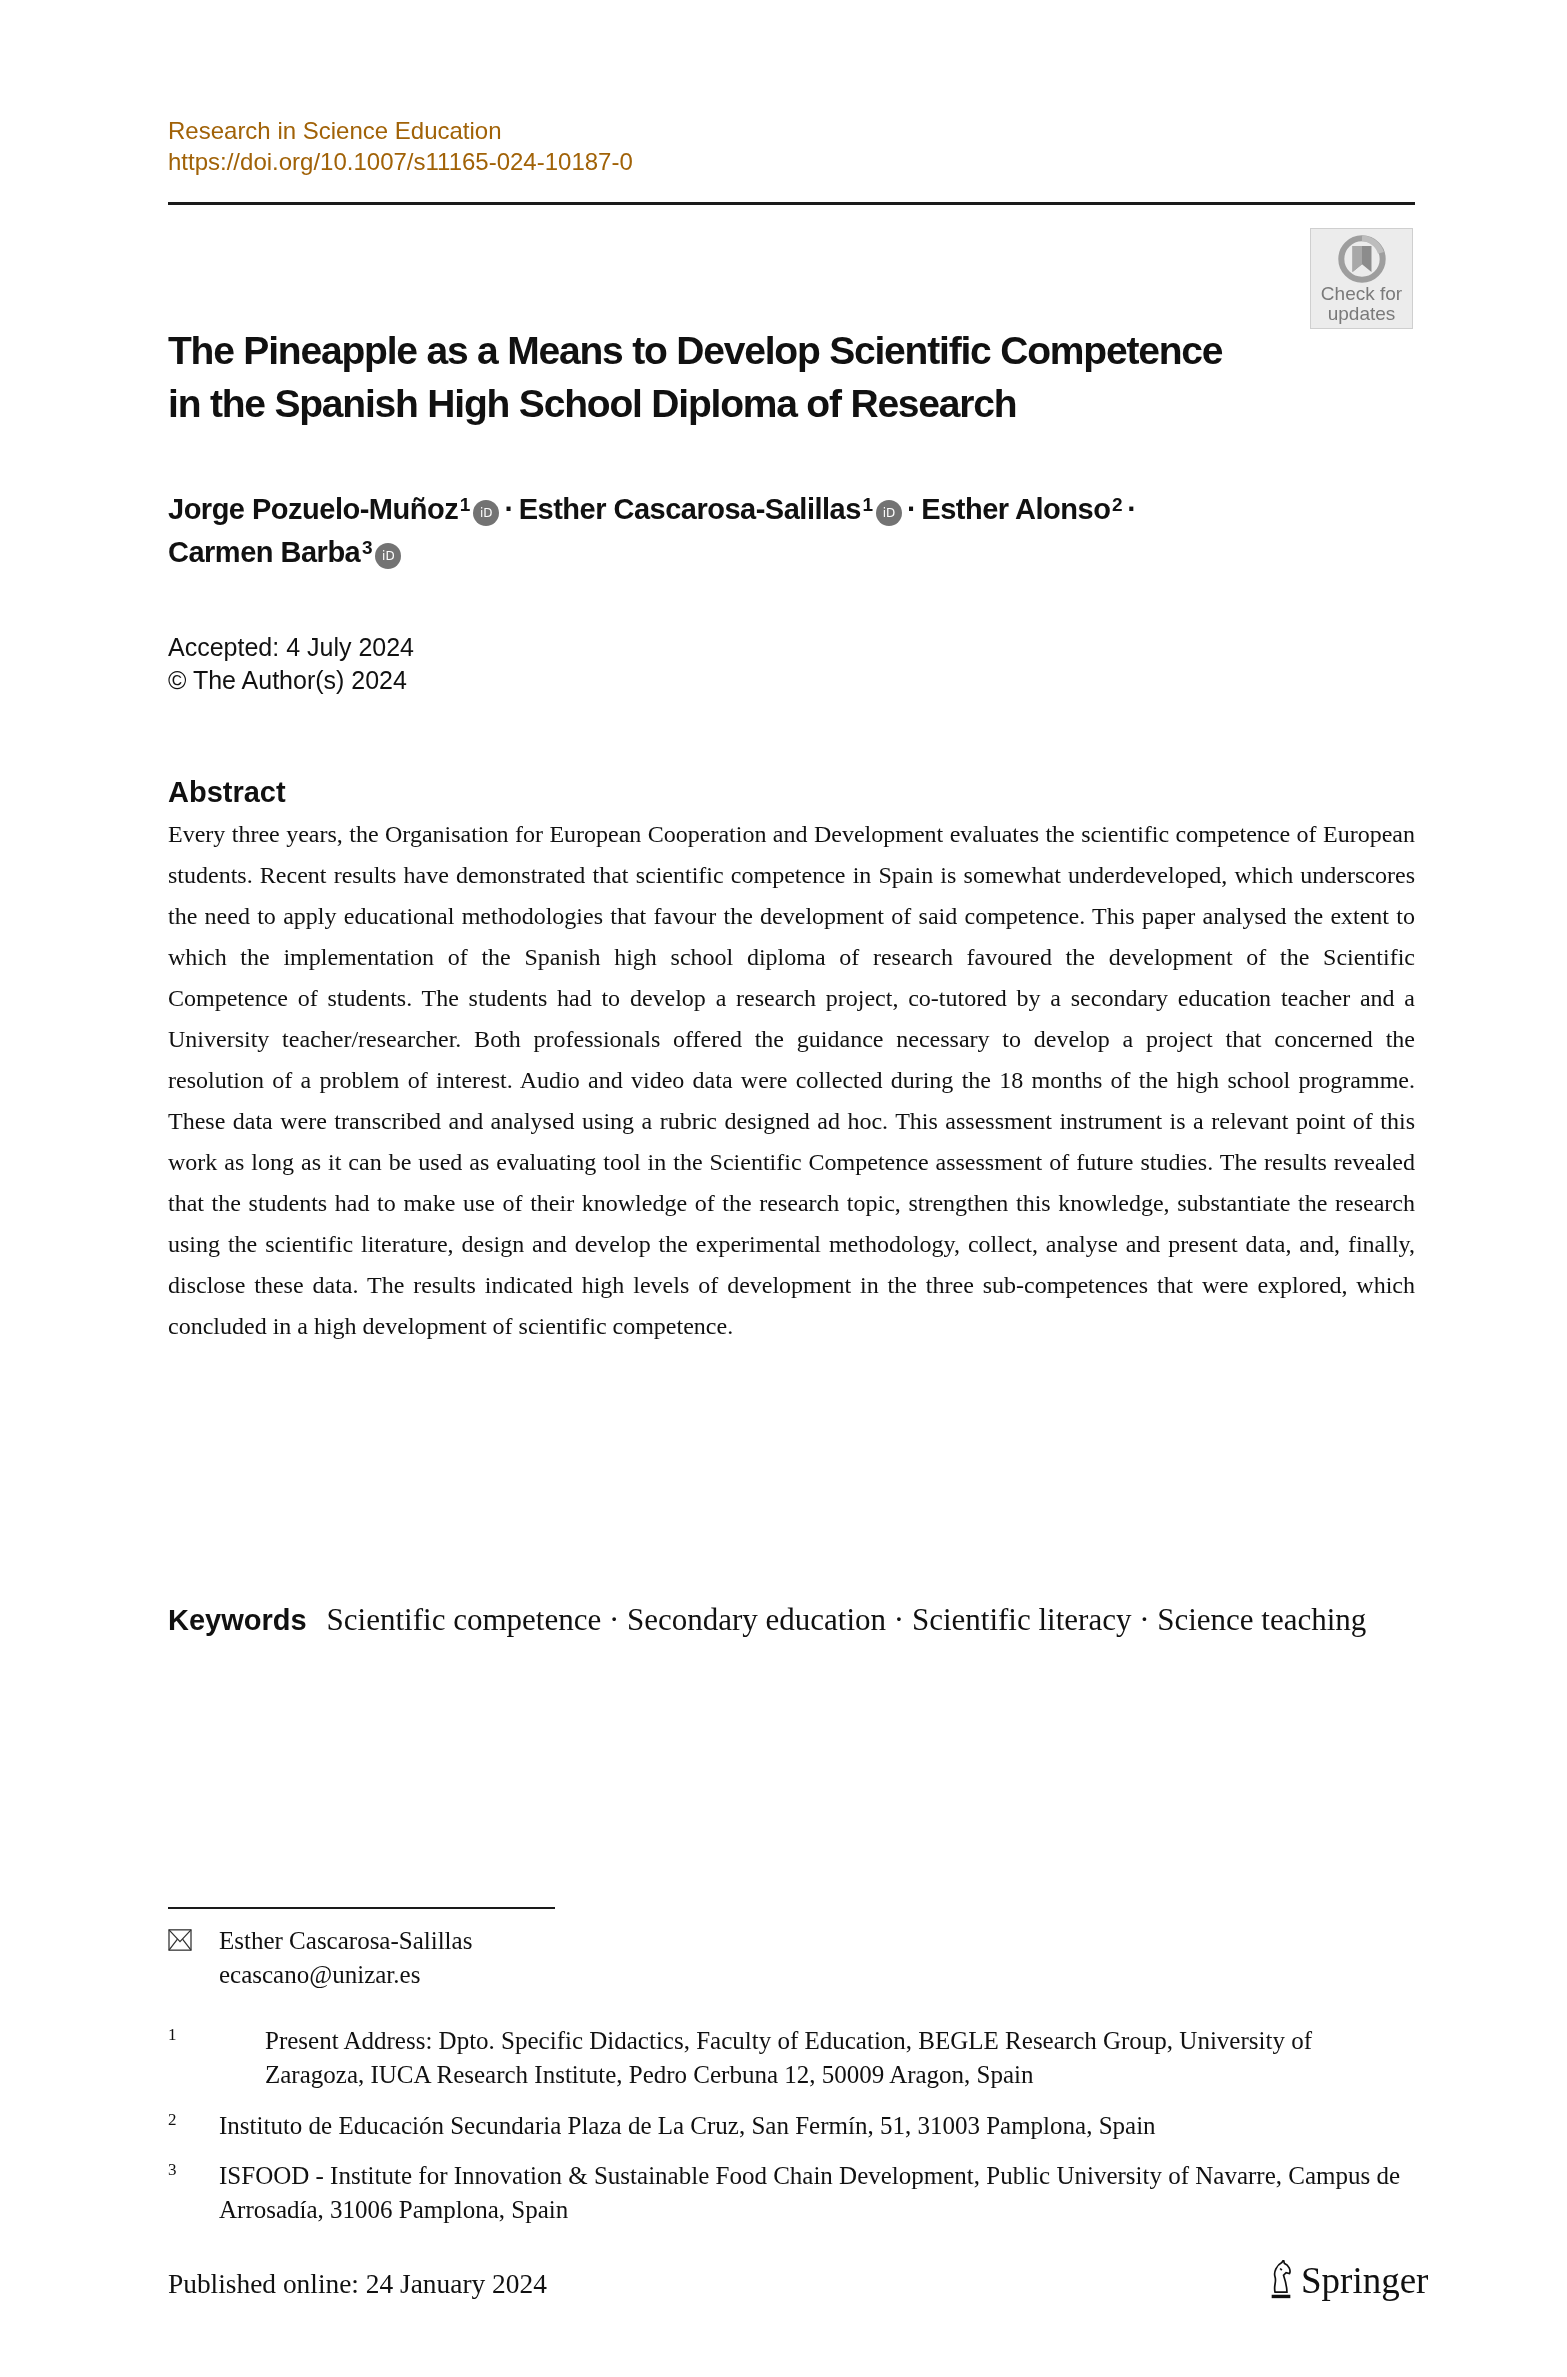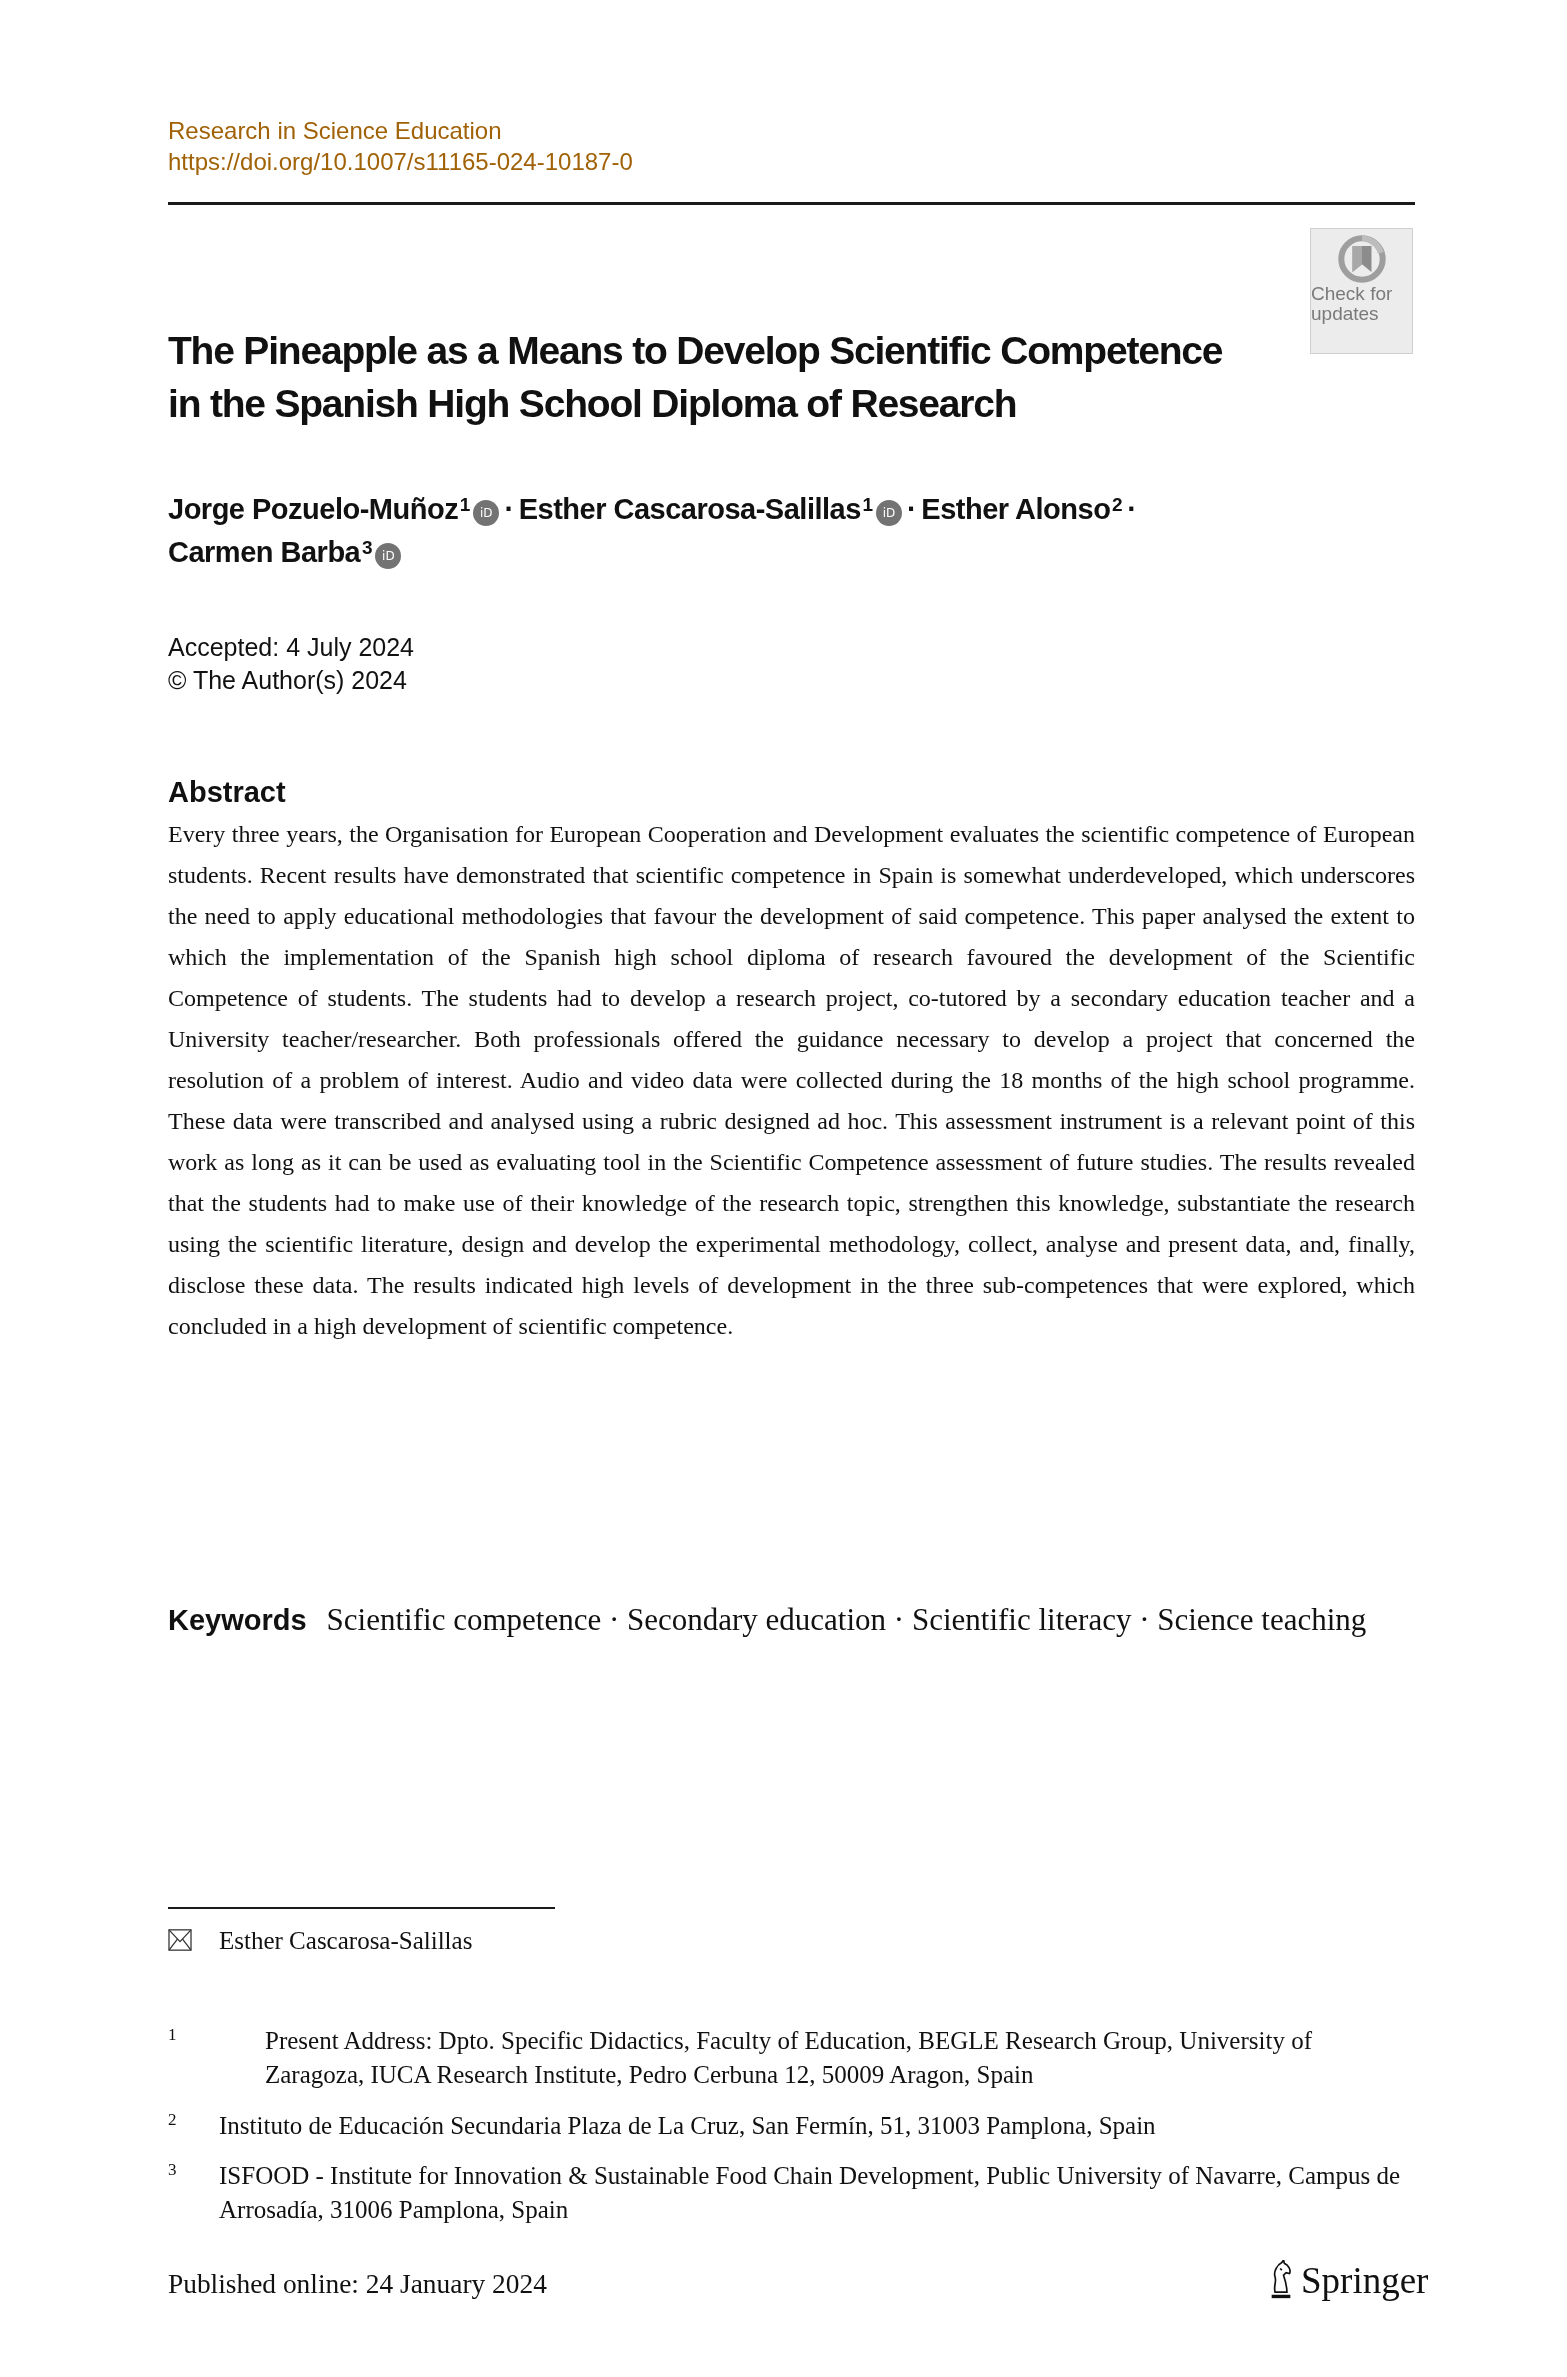--- a/index.html
+++ b/index.html
@@ -3,21 +3,21 @@
 <meta charset="utf-8">
 <style>
   html, body { margin: 0; padding: 0; background: #ffffff; }
   body { width: 1568px; height: 2377px; position: relative; overflow: hidden; color: #111; }
   .sans { font-family: "Liberation Sans", "DejaVu Sans", sans-serif; }
   .serif { font-family: "Liberation Serif", "DejaVu Serif", serif; }
 
   #journal-header { position: absolute; left: 168px; top: 115px; font-size: 24px; line-height: 31px; color: #a16207; }
   #header-rule { position: absolute; left: 168px; top: 202px; width: 1247px; height: 3.4px; background: #1a1a1a; }
 
-  #check-updates { position: absolute; left: 1310px; top: 228px; width: 103px; height: 126px; background: #ececec; border: 0.9px solid #cfcfcf; box-sizing: border-box; text-align: left; }
+  #check-updates { position: absolute; left: 1310px; top: 228px; width: 103px; height: 101px; background: #ececec; border: 0.9px solid #cfcfcf; box-sizing: border-box; text-align: center; }
   #check-updates svg { position: absolute; left: 26px; top: 5.1px; }
   #check-updates .cu-text { position: absolute; left: 0; right: 0; top: 55px; font-size: 19px; line-height: 20px; color: #7a7a7a; }
 
   #title { position: absolute; left: 168px; top: 324px; width: 1131px; font-size: 39px; line-height: 53px; font-weight: bold; letter-spacing: -1.2px; color: #111; }
 
   #authors { position: absolute; left: 168px; top: 488px; width: 1114px; font-size: 29px; line-height: 43px; font-weight: bold; letter-spacing: -0.5px; }
   #authors sup { font-size: 19px; vertical-align: top; position: relative; top: -5.1px; margin-left: 1.7px; }
   .orcid { display: inline-block; width: 26px; height: 26px; border-radius: 50%; background: #737373; color: #fff; font-size: 12px; line-height: 26px; text-align: center; font-weight: normal; vertical-align: 1.7px; margin-left: 3.4px; letter-spacing: 0; font-family: "DejaVu Sans", sans-serif; }
   .sep { margin: 0 5.1px; }
 
@@ -88,20 +88,21 @@
 <div id="footnote-rule"></div>
 
 <div class="fn serif" style="top:1924px; height:69px;">
   <svg id="corr-icon" width="24" height="22" viewBox="0 0 28 26">
     <rect x="1" y="1" width="26" height="24" fill="none" stroke="#333" stroke-width="1.5"></rect>
     <path d="M1 1 L14 15 L27 1" fill="none" stroke="#333" stroke-width="1.5"></path>
     <path d="M1 25 L11 12 M27 25 L17 12" fill="none" stroke="#333" stroke-width="1.5"></path>
   </svg>
   <div class="txt">
     <div>Esther Cascarosa-Salillas</div>
+    <div>ecascano@unizar.es</div>
   </div>
 </div>
 
 <div class="fn serif" style="top:2024px; height:69px;">
   <span class="mark">1</span>
   <div class="txt" style="width:1139px;margin-left:46px;">Present Address: Dpto. Specific Didactics, Faculty of Education, BEGLE Research Group, University of Zaragoza, IUCA Research Institute, Pedro Cerbuna 12, 50009 Aragon, Spain</div>
 </div>
 
 <div class="fn serif" style="top:2109px; height:34px;">
   <span class="mark">2</span>

